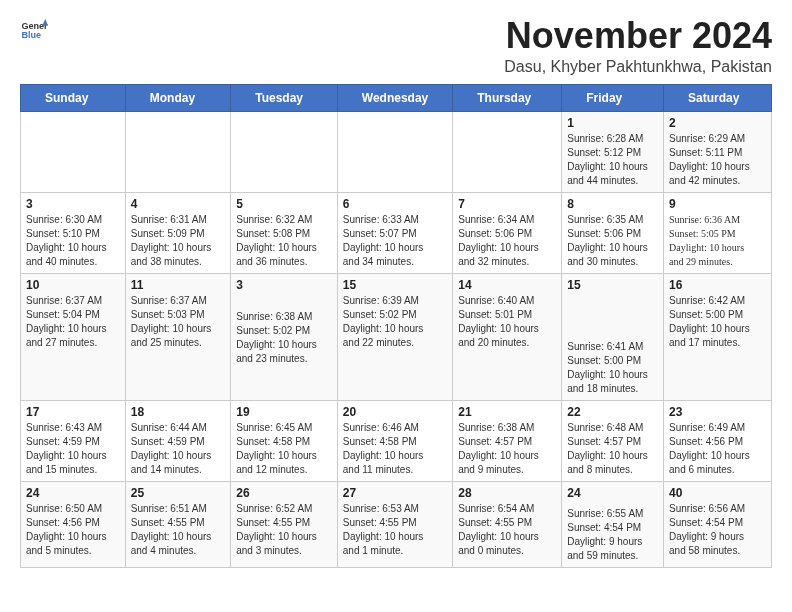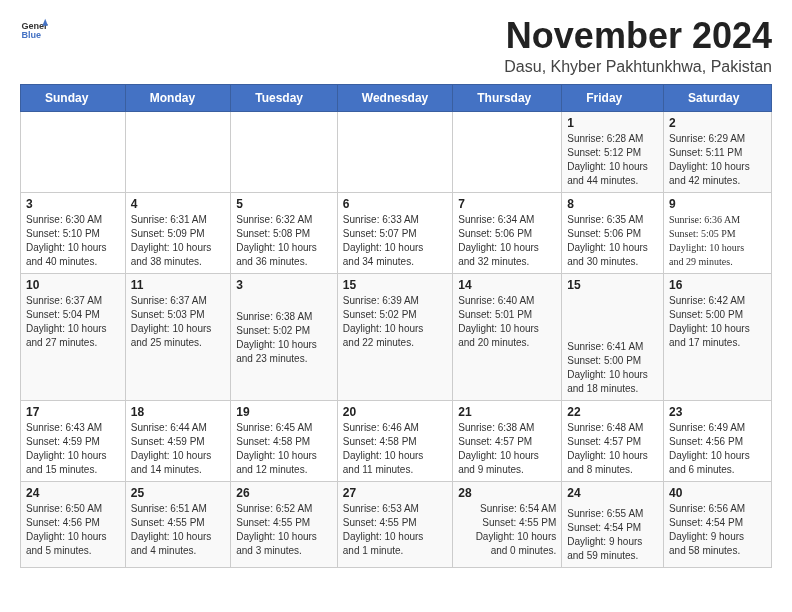--- a/index.html
+++ b/index.html
@@ -311,21 +311,21 @@
         </td>
         <td>
           <span class="day-number">27</span>
           <div class="day-info" style="white-space: pre-wrap;">Sunrise: 6:53 AM
 Sunset: 4:55 PM
 Daylight: 10 hours
 and 1 minute.</div>
         </td>
         <td>
           <span class="day-number">28</span>
-          <div class="day-info" style="white-space: pre-wrap; text-align: right;">Sunrise: 6:54 AM
+          <div class="day-info" style="white-space: pre-wrap;">Sunrise: 6:54 AM
 Sunset: 4:55 PM
 Daylight: 10 hours
 and 0 minutes.</div>
         </td>
         <td>
           <span class="day-number">24</span>
           <div class="day-info" style="white-space: pre-wrap; margin-top: 7px;">Sunrise: 6:55 AM
 Sunset: 4:54 PM
 Daylight: 9 hours
 and 59 minutes.</div>

